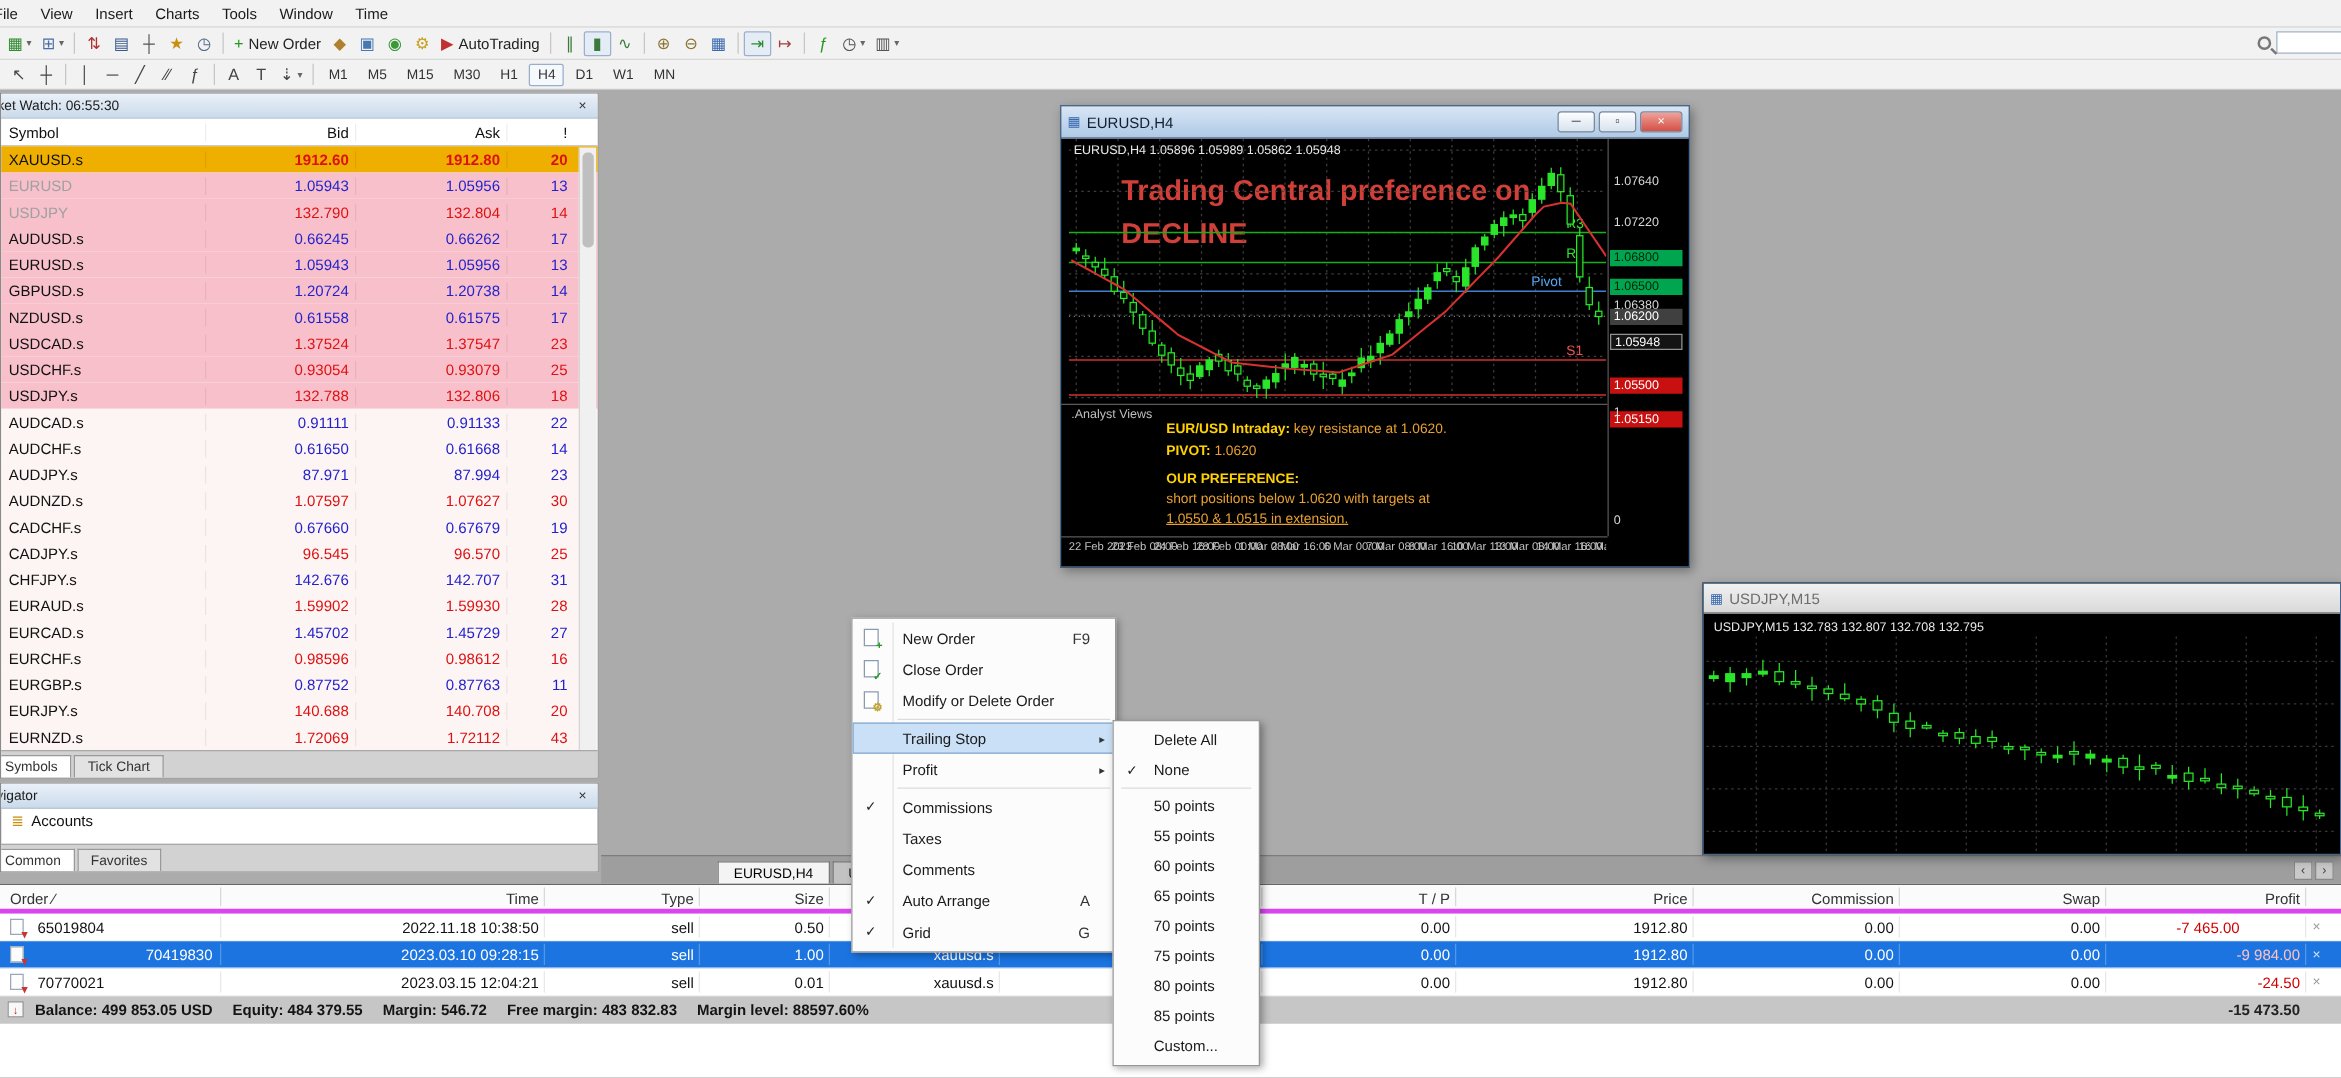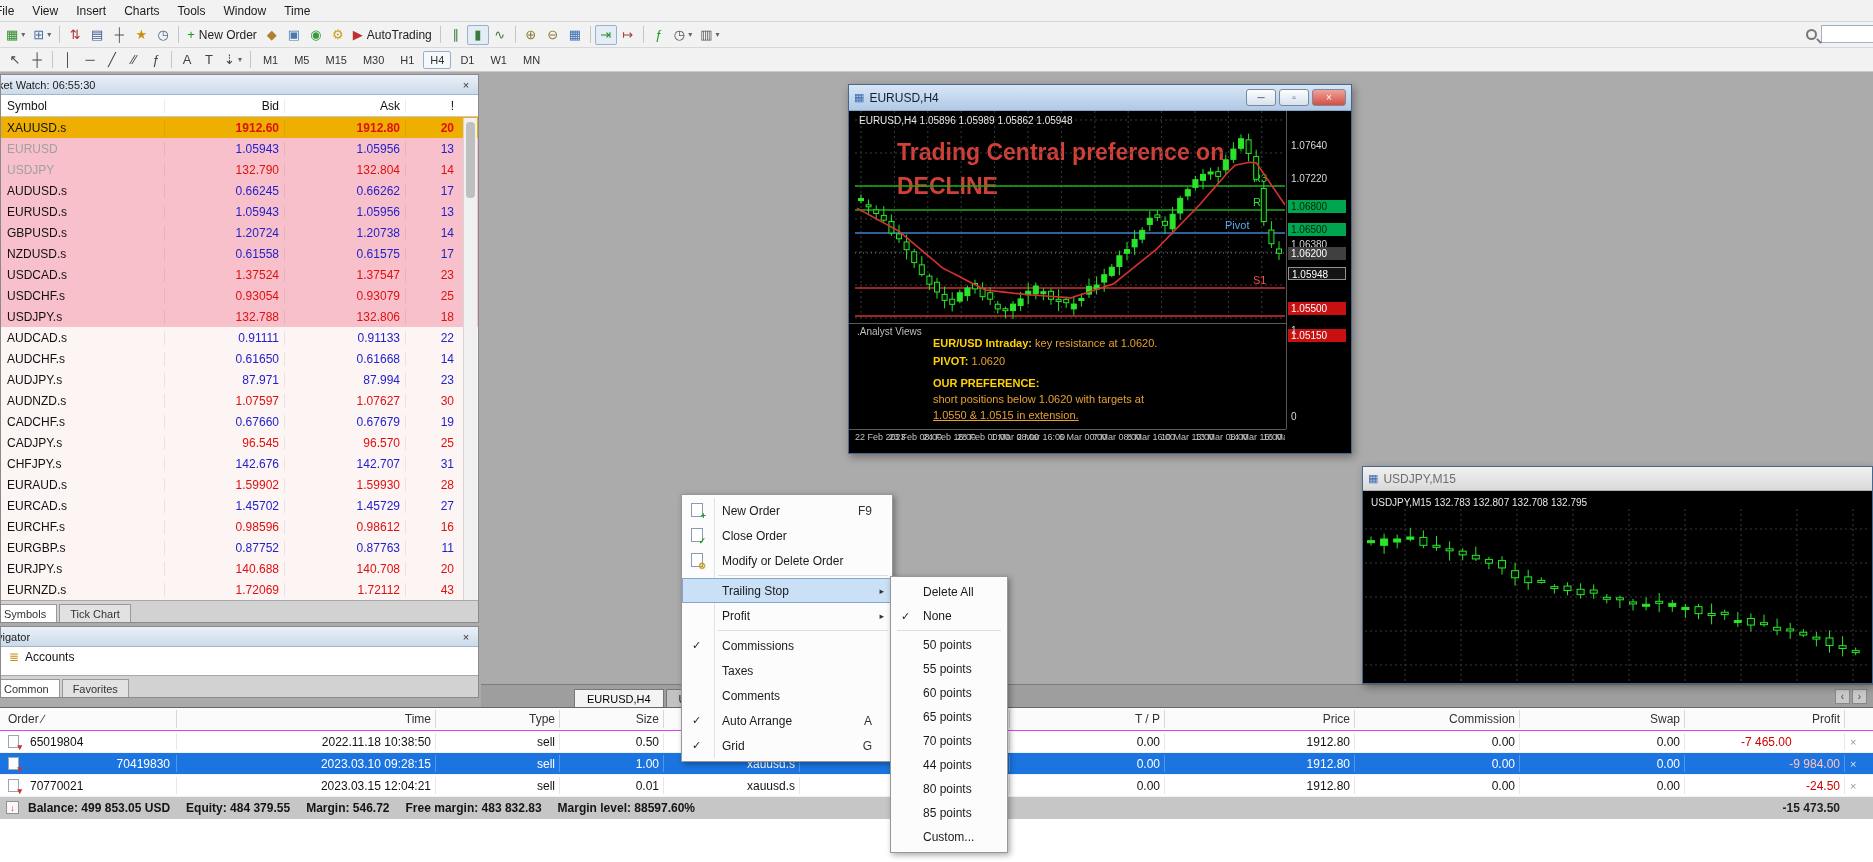--- a/index.html
+++ b/index.html
@@ -94,21 +94,21 @@
   #ws-tabs { position:absolute; left:481px; top:684px; width:1392px; height:23px; background:#9E9E9E;
              border-top:1px solid #7C7C7C; display:flex; align-items:flex-end; font-size:11px; padding-left:93px; z-index:6; }
   .ws-tab { padding:3px 12px 2px 12px; border:1px solid #777; border-bottom:none; background:#C2C2C2; color:#222; margin-right:2px; }
   .ws-tab.active { background:#F4F4F4; color:#000; }
   .ws-arrows { position:absolute; right:6px; top:4px; display:flex; }
   .ws-ar { width:15px; height:15px; border:1px solid #888; background:#C9C9C9; font-size:10px; color:#444;
            display:flex; align-items:center; justify-content:center; margin-left:2px; }
 
   
   #terminal { position:absolute; left:0; top:707px; width:1873px; height:155px; background:#FFF; border-top:1px solid #666; z-index:40; }
-  .t-head { position:relative; height:23px; border-bottom:1px solid #d946ef; font-size:12px; color:#222; background:#FBFBFB;padding-left:24px; }
+  .t-head { position:relative; height:23px; border-bottom:4px solid #d946ef; font-size:12px; color:#222; background:#FBFBFB;padding-left:24px; }
   .t-row { position:relative; height:22px; font-size:12px; color:#111; border-bottom:1px solid #F2F2F2; background:#FFF; }
   .t-row.sel { background:#1B74E0; color:#FFF; }
   .t-cell { position:absolute; top:0; height:22px; line-height:22px; white-space:nowrap; overflow:hidden; }
   .t-head .t-cell { line-height:23px; color:#333; }
   .vline { position:absolute; top:2px; bottom:2px; width:1px; background:#E8E8E8; }
   .t-head .vline { background:#D8D8D8; }
   .profit-neg { color:#D00000; }
   .sel .profit-neg { color:#FFC2C2; }
   .rowx { position:absolute; left:1850px; top:0; line-height:22px; font-size:11px; color:#999; }
   .sel .rowx { color:#D8E4F4; }
@@ -965,21 +965,21 @@
       <div class="mi">
         <span>60 points</span>
       </div>
       <div class="mi">
         <span>65 points</span>
       </div>
       <div class="mi">
         <span>70 points</span>
       </div>
       <div class="mi">
-        <span>44 points</span>
+        <span>75 points</span>
       </div>
       <div class="mi">
         <span>80 points</span>
       </div>
       <div class="mi">
         <span>85 points</span>
       </div>
       <div class="mi">
         <span>Custom...</span>
       </div>

